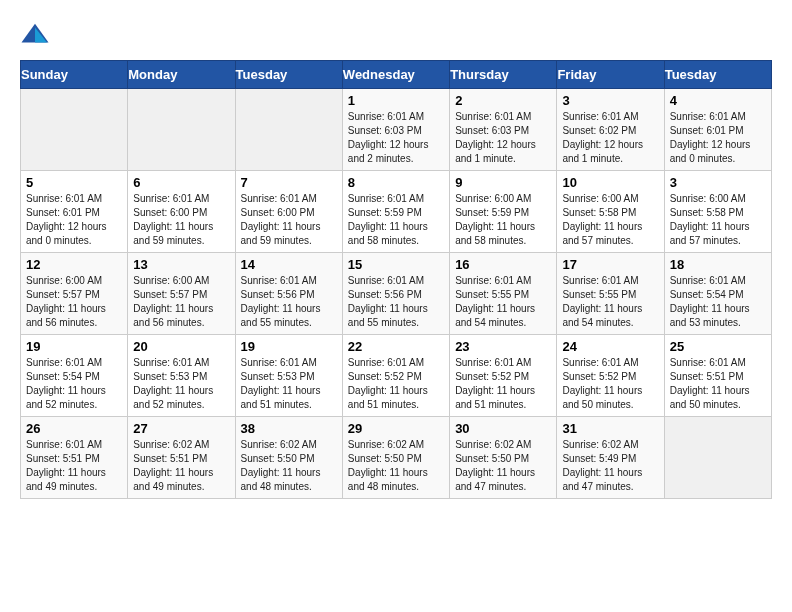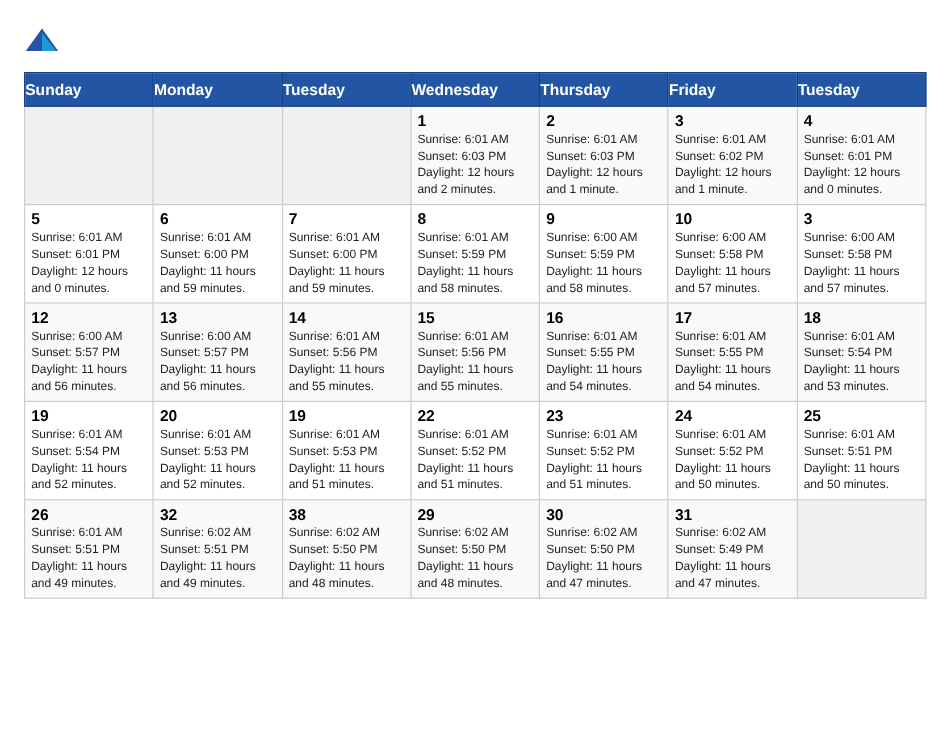--- a/index.html
+++ b/index.html
@@ -226,21 +226,21 @@
           <span class="day-number">25</span>
           <div class="day-info"><span>Sunrise: 6:01 AM</span><br><span>Sunset: 5:51 PM</span><br><span>Daylight: 11 hours and 50 minutes.</span></div>
         </td>
       </tr>
       <tr>
         <td>
           <span class="day-number">26</span>
           <div class="day-info"><span>Sunrise: 6:01 AM</span><br><span>Sunset: 5:51 PM</span><br><span>Daylight: 11 hours and 49 minutes.</span></div>
         </td>
         <td>
-          <span class="day-number">32</span>
+          <span class="day-number">27</span>
           <div class="day-info"><span>Sunrise: 6:02 AM</span><br><span>Sunset: 5:51 PM</span><br><span>Daylight: 11 hours and 49 minutes.</span></div>
         </td>
         <td>
           <span class="day-number">38</span>
           <div class="day-info"><span>Sunrise: 6:02 AM</span><br><span>Sunset: 5:50 PM</span><br><span>Daylight: 11 hours and 48 minutes.</span></div>
         </td>
         <td>
           <span class="day-number">29</span>
           <div class="day-info"><span>Sunrise: 6:02 AM</span><br><span>Sunset: 5:50 PM</span><br><span>Daylight: 11 hours and 48 minutes.</span></div>
         </td>

